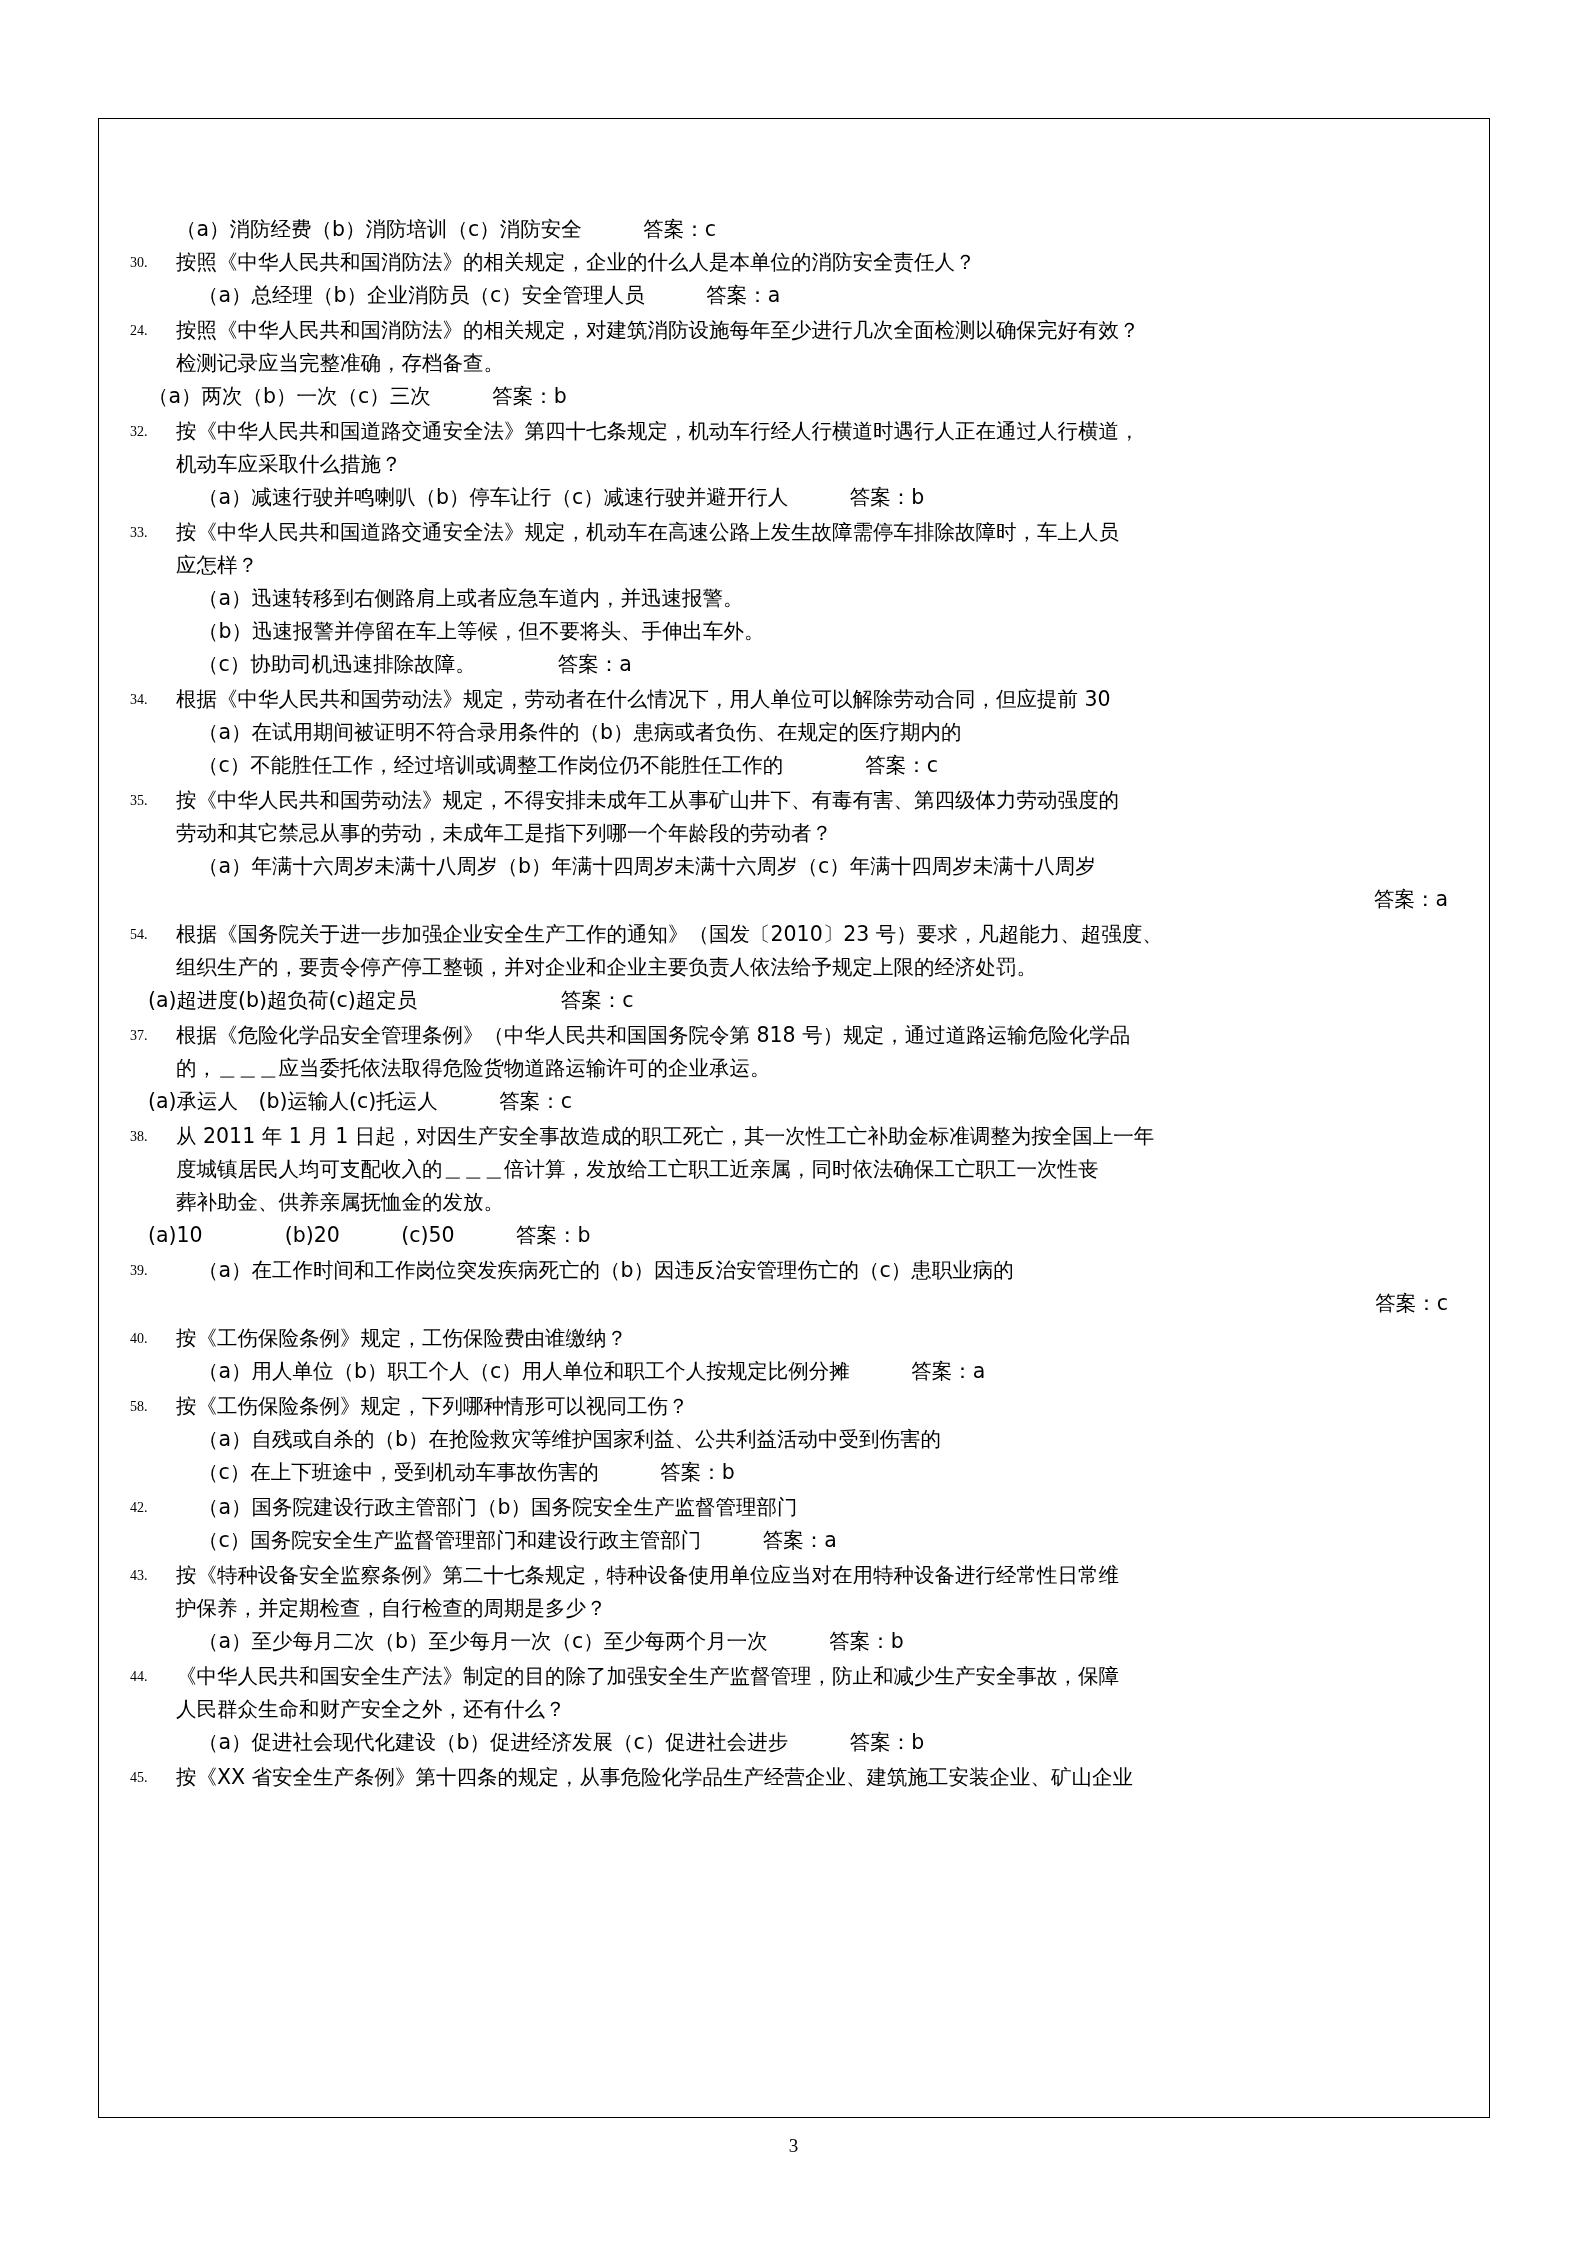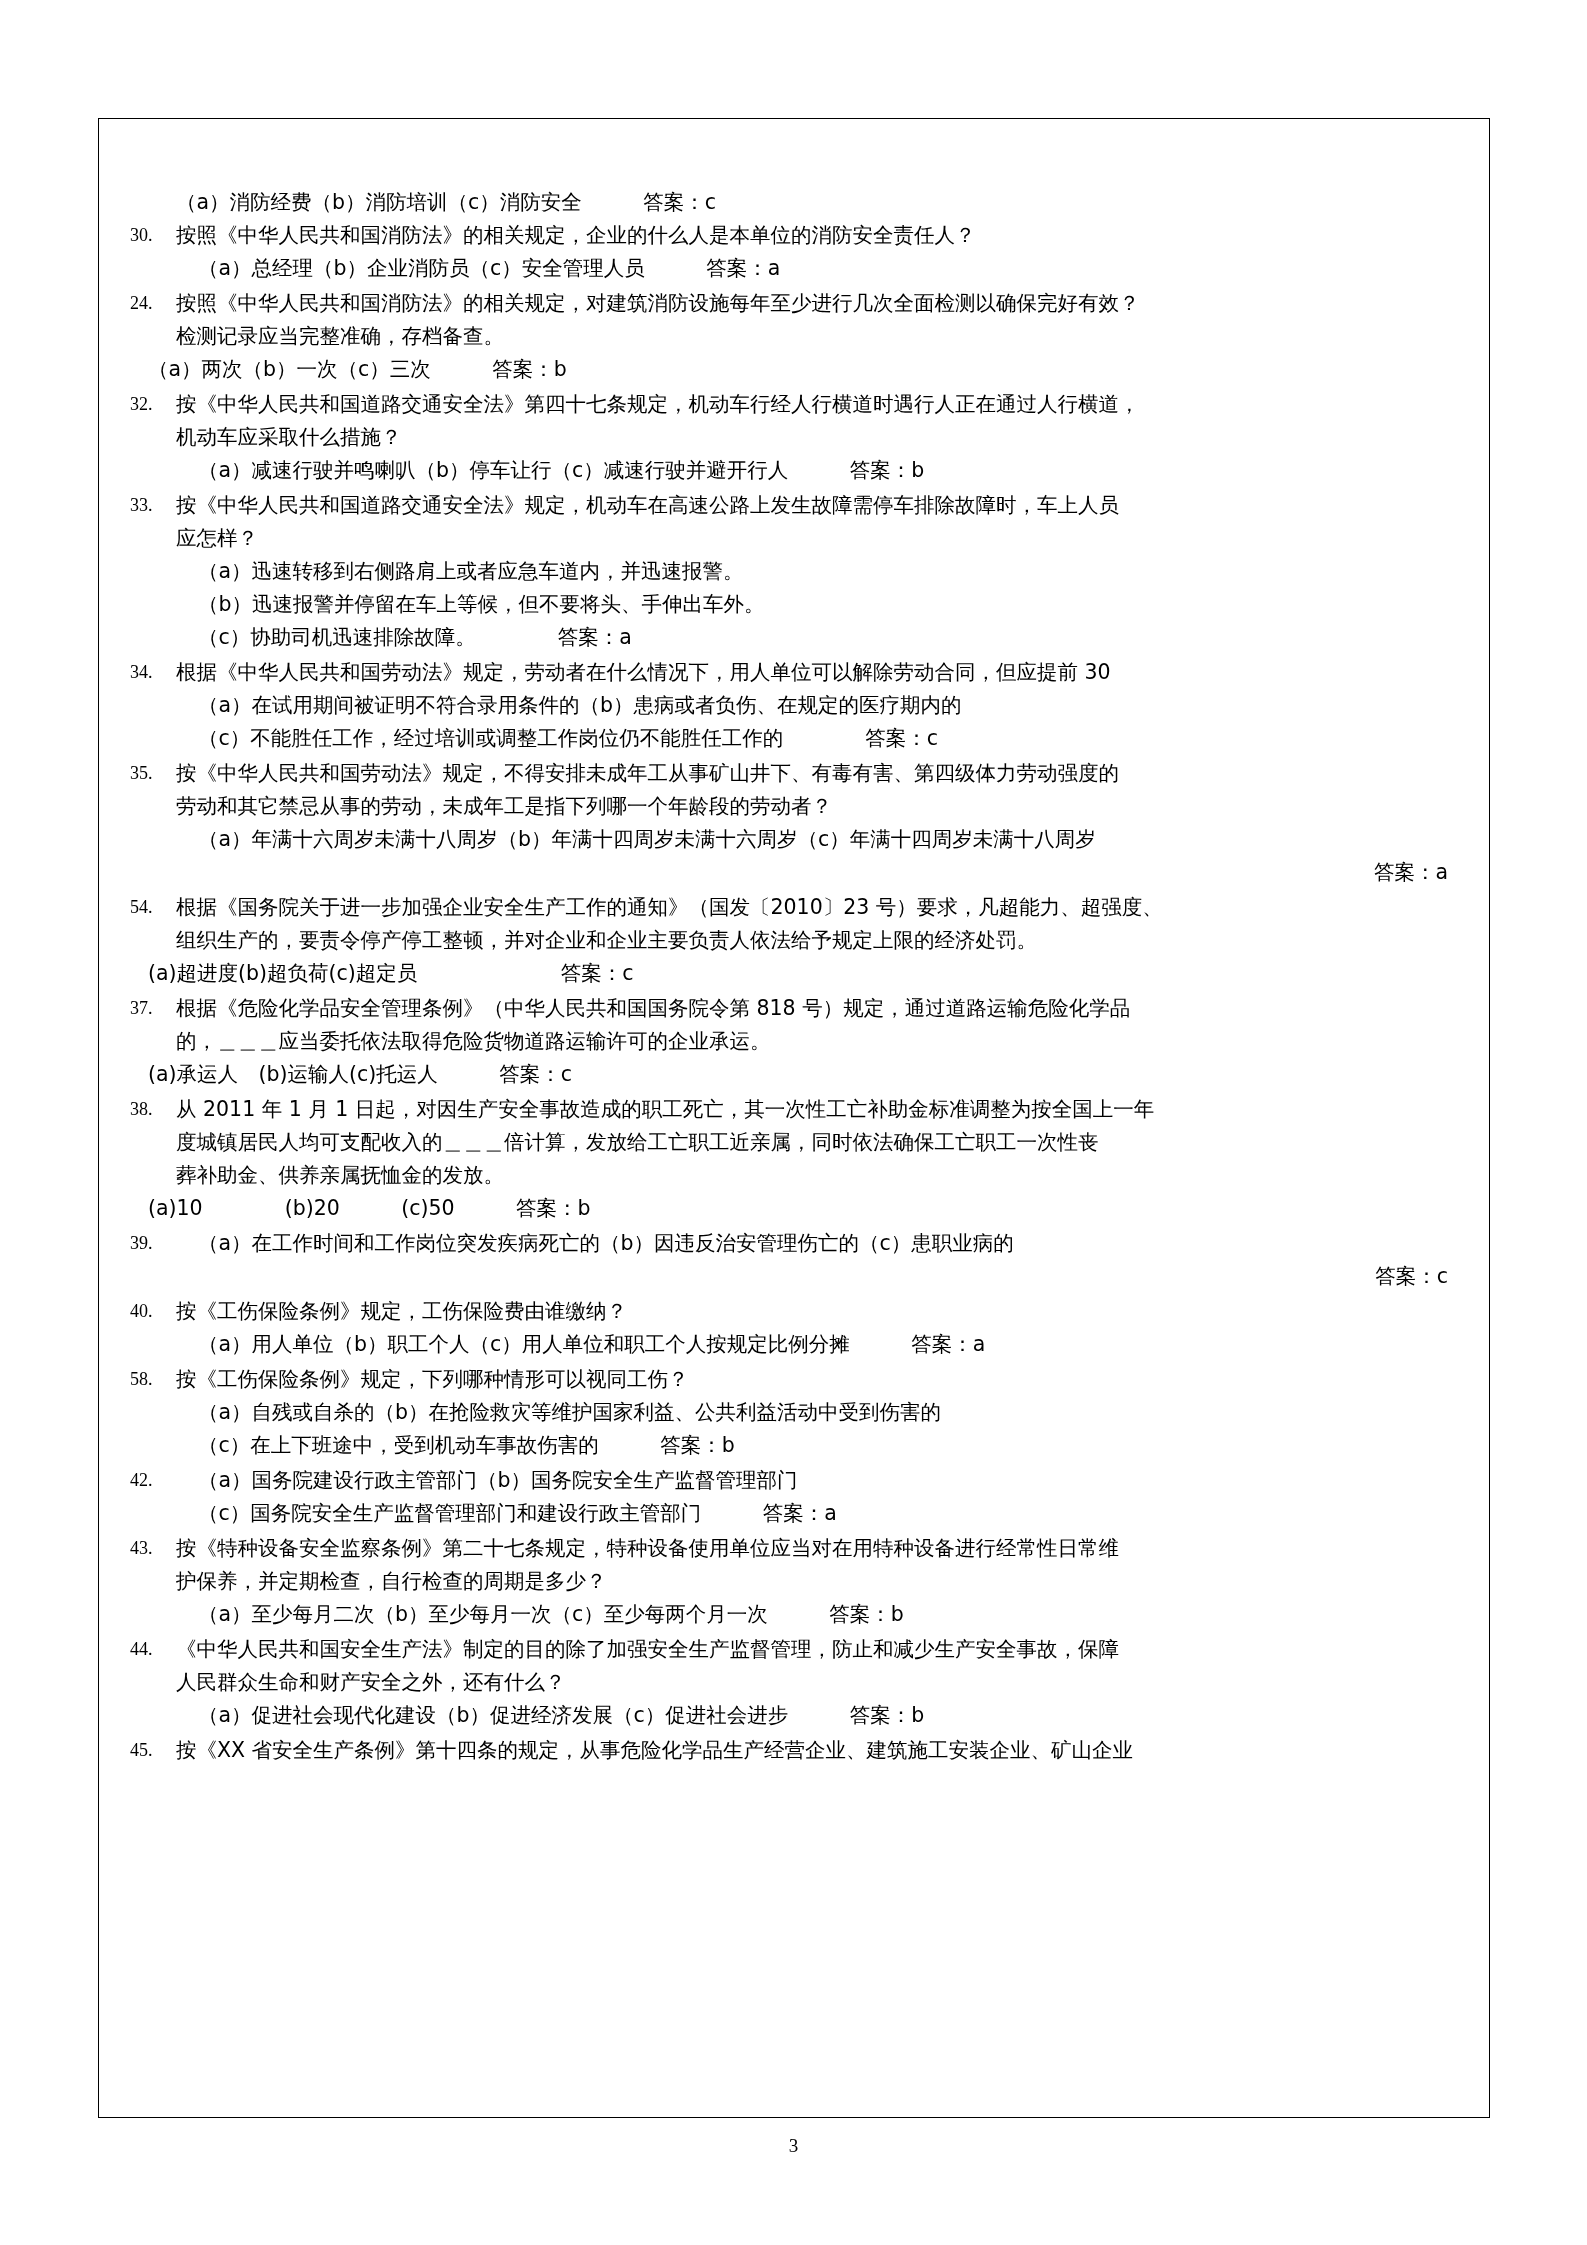--- a/index.html
+++ b/index.html
@@ -23,32 +23,32 @@
     top: 118px;
     width: 1392px;
     height: 2000px;
     border: 1px solid #000;
     box-sizing: border-box;
     pointer-events: none;
   }
   .content {
     position: absolute;
     left: 130px;
-    top: 186px;
+    top: 213px;
     width: 1330px;
   }
   .qitem {
     display: flex;
     align-items: flex-start;
     margin-bottom: 2px;
   }
   .qnum {
     width: 46px;
     flex: 0 0 46px;
-    font-size: 18px;
+    font-size: 14px;
     line-height: 33px;
     text-align: left;
     font-family: "Liberation Serif", serif;
   }
   .qbody {
     flex: 1 1 auto;
     font-size: 20.5px;
     line-height: 33px;
     font-family: "DejaVu Sans", "Liberation Sans", sans-serif;
   }

